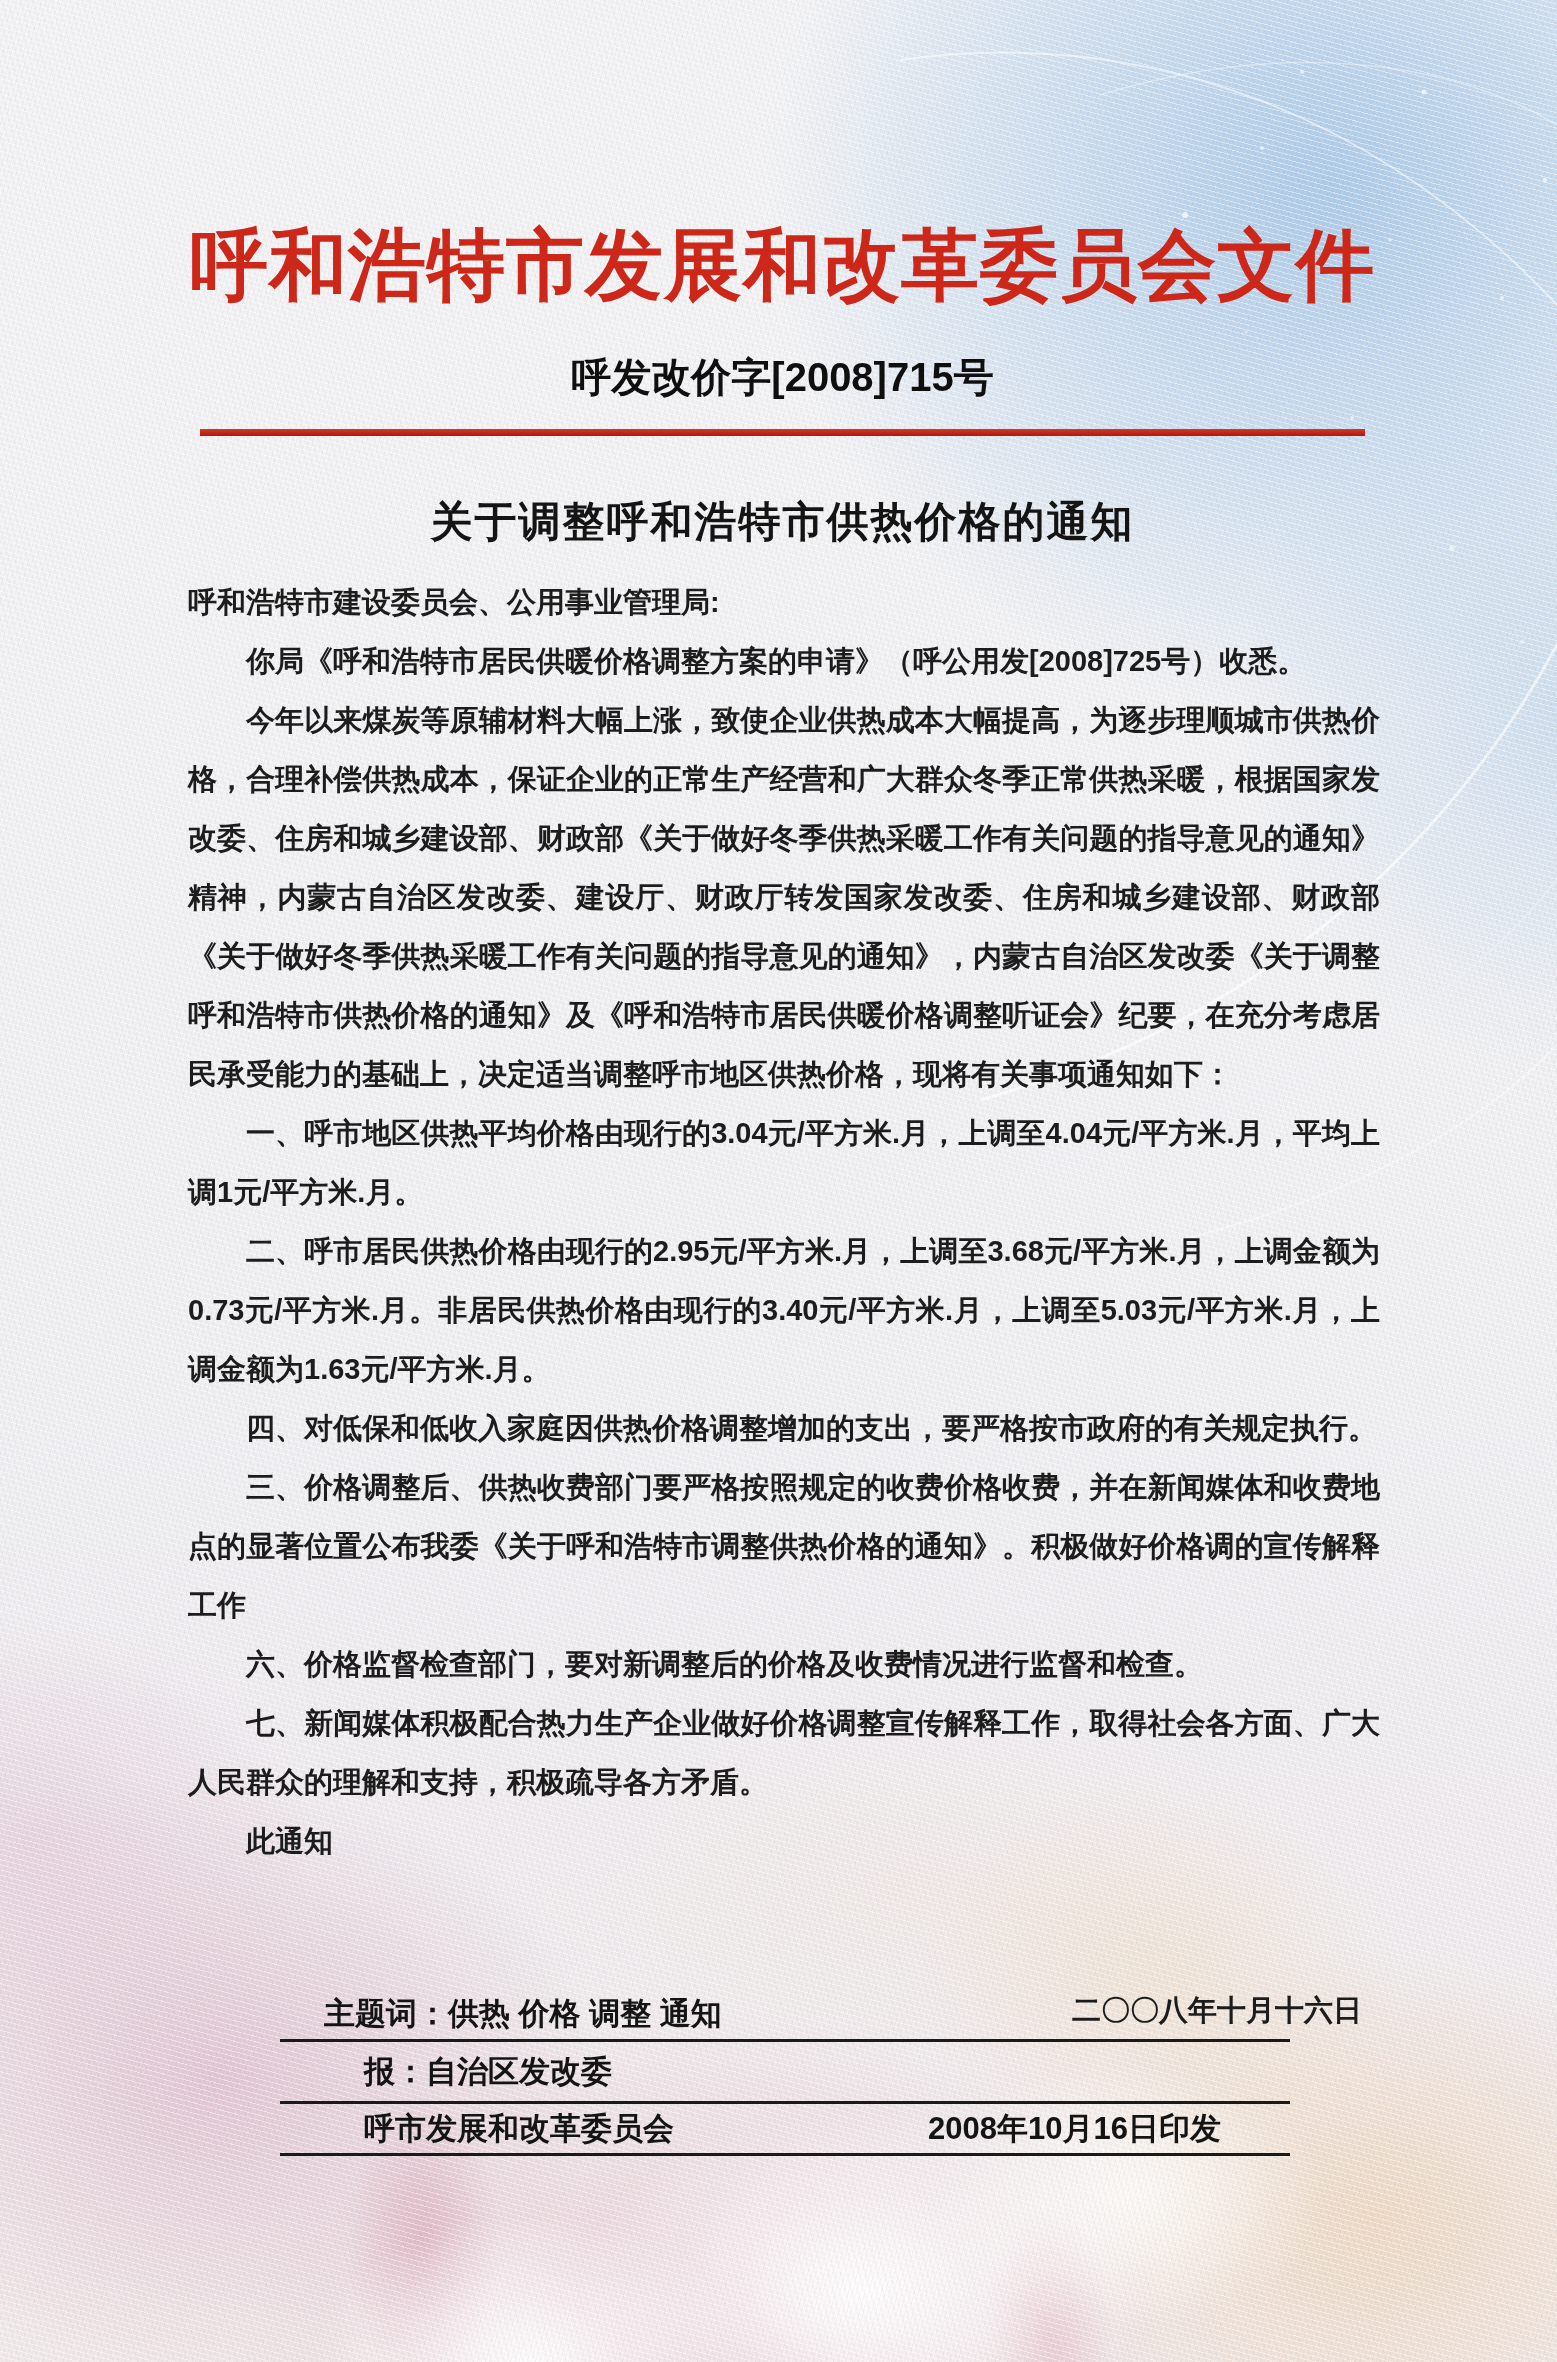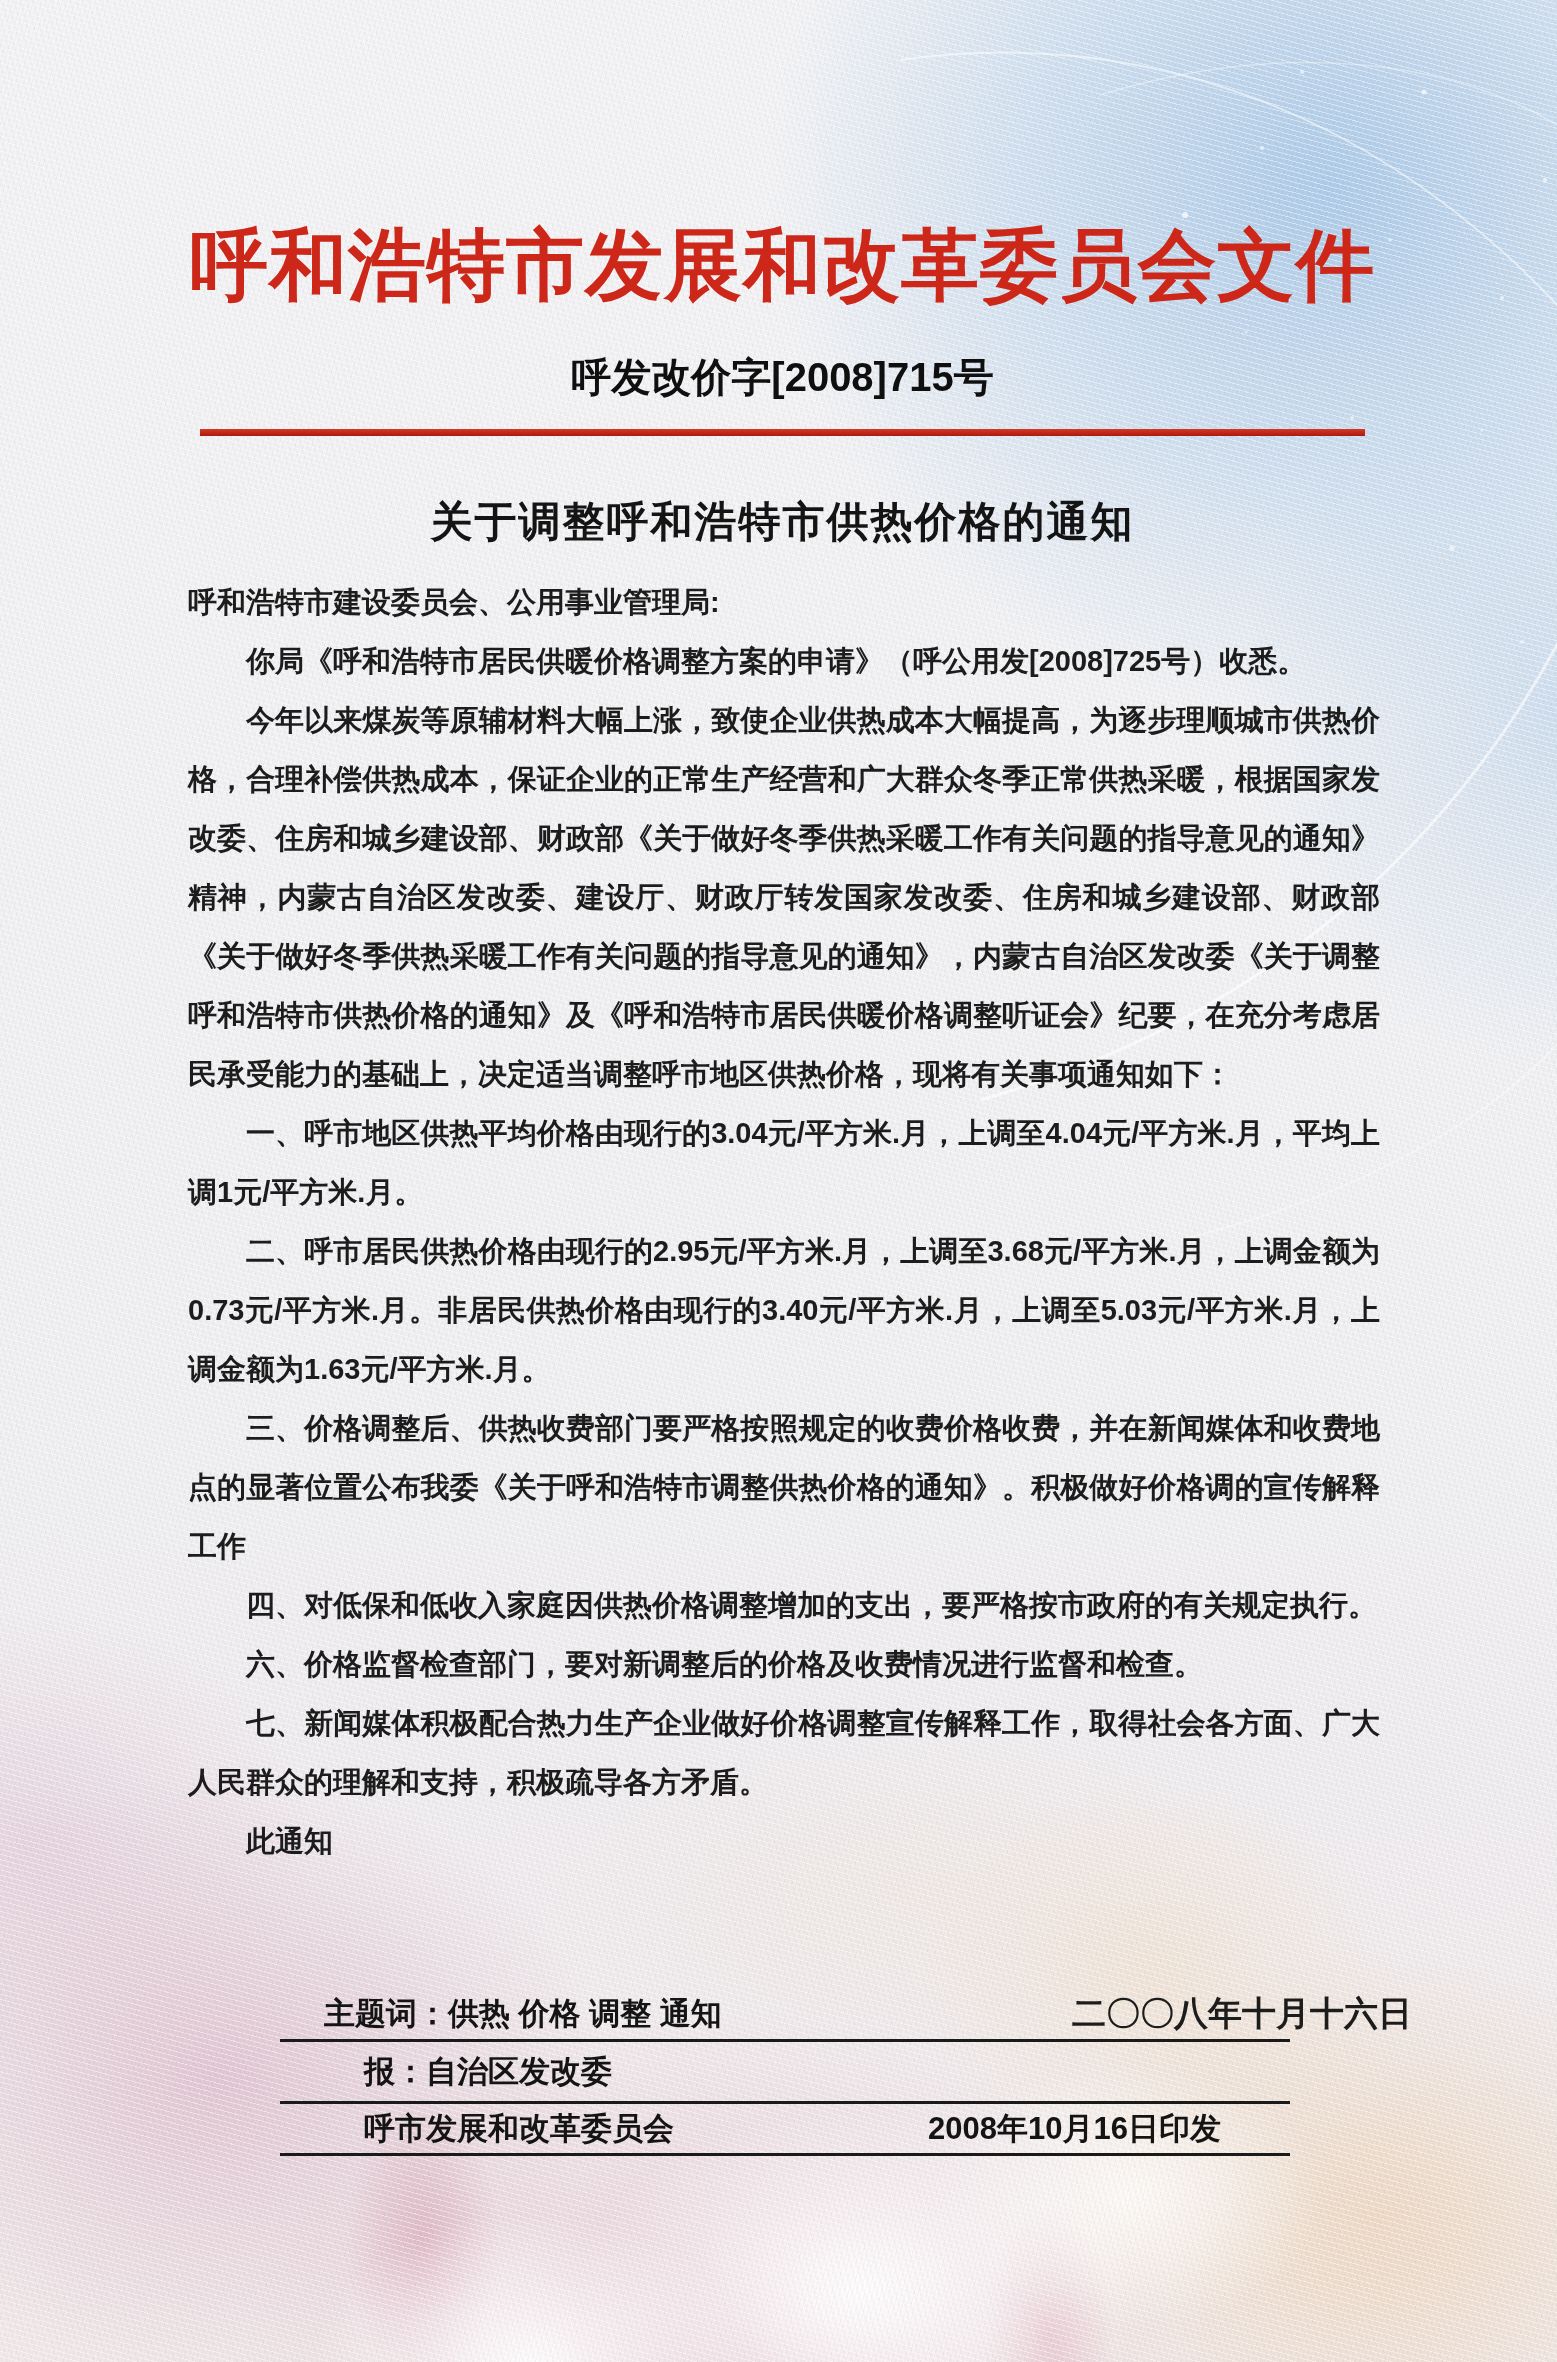--- a/index.html
+++ b/index.html
@@ -61,21 +61,21 @@
   }
   .body-text{
     position:absolute;top:573px;left:188px;width:1192px;
     font-size:29px;line-height:59px;font-weight:700;
     text-align:justify;color:#1c1c1c;
   }
   .body-text p{margin:0;text-indent:2em;}
   .body-text p.salutation{text-indent:0;}
   .date-line{
     position:absolute;top:1991px;left:1072px;
-    font-size:34px;font-weight:600;color:#1c1c1c;white-space:nowrap;
+    font-size:29px;font-weight:600;color:#1c1c1c;white-space:nowrap;
   }
   .footer{
     position:absolute;top:1988px;left:280px;width:1010px;
     font-size:31px;font-weight:600;color:#141414;
   }
   .f-row{border-bottom:3px solid #1a1a1a;display:flex;align-items:center;box-sizing:border-box;}
   .f-row.r1{height:54px;padding-left:44px;}
   .f-row.r2{height:62px;padding-left:84px;}
   .f-row.r3{height:52px;padding-left:84px;position:relative;}
   .print-date{position:absolute;left:648px;top:50%;transform:translateY(-50%);white-space:nowrap;}
@@ -115,22 +115,22 @@
   <div class="red-rule"></div>
 
   <h1 class="doc-title">关于调整呼和浩特市供热价格的通知</h1>
 
   <div class="body-text">
     <p class="salutation">呼和浩特市建设委员会、公用事业管理局:</p>
     <p>你局《呼和浩特市居民供暖价格调整方案的申请》（呼公用发[2008]725号）收悉。</p>
     <p>今年以来煤炭等原辅材料大幅上涨，致使企业供热成本大幅提高，为逐步理顺城市供热价格，合理补偿供热成本，保证企业的正常生产经营和广大群众冬季正常供热采暖，根据国家发改委、住房和城乡建设部、财政部《关于做好冬季供热采暖工作有关问题的指导意见的通知》精神，内蒙古自治区发改委、建设厅、财政厅转发国家发改委、住房和城乡建设部、财政部《关于做好冬季供热采暖工作有关问题的指导意见的通知》，内蒙古自治区发改委《关于调整呼和浩特市供热价格的通知》及《呼和浩特市居民供暖价格调整听证会》纪要，在充分考虑居民承受能力的基础上，决定适当调整呼市地区供热价格，现将有关事项通知如下：</p>
     <p>一、呼市地区供热平均价格由现行的3.04元/平方米.月，上调至4.04元/平方米.月，平均上调1元/平方米.月。</p>
     <p>二、呼市居民供热价格由现行的2.95元/平方米.月，上调至3.68元/平方米.月，上调金额为0.73元/平方米.月。非居民供热价格由现行的3.40元/平方米.月，上调至5.03元/平方米.月，上调金额为1.63元/平方米.月。</p>
+    <p>四、对低保和低收入家庭因供热价格调整增加的支出，要严格按市政府的有关规定执行。</p>
     <p>三、价格调整后、供热收费部门要严格按照规定的收费价格收费，并在新闻媒体和收费地点的显著位置公布我委《关于呼和浩特市调整供热价格的通知》。积极做好价格调的宣传解释工作</p>
-    <p>四、对低保和低收入家庭因供热价格调整增加的支出，要严格按市政府的有关规定执行。</p>
     <p>六、价格监督检查部门，要对新调整后的价格及收费情况进行监督和检查。</p>
     <p>七、新闻媒体积极配合热力生产企业做好价格调整宣传解释工作，取得社会各方面、广大人民群众的理解和支持，积极疏导各方矛盾。</p>
     <p>此通知</p>
   </div>
 
   <div class="date-line">二〇〇八年十月十六日</div>
 
   <div class="footer">
     <div class="f-row r1">
       <span>主题词：供热 价格 调整 通知</span>

